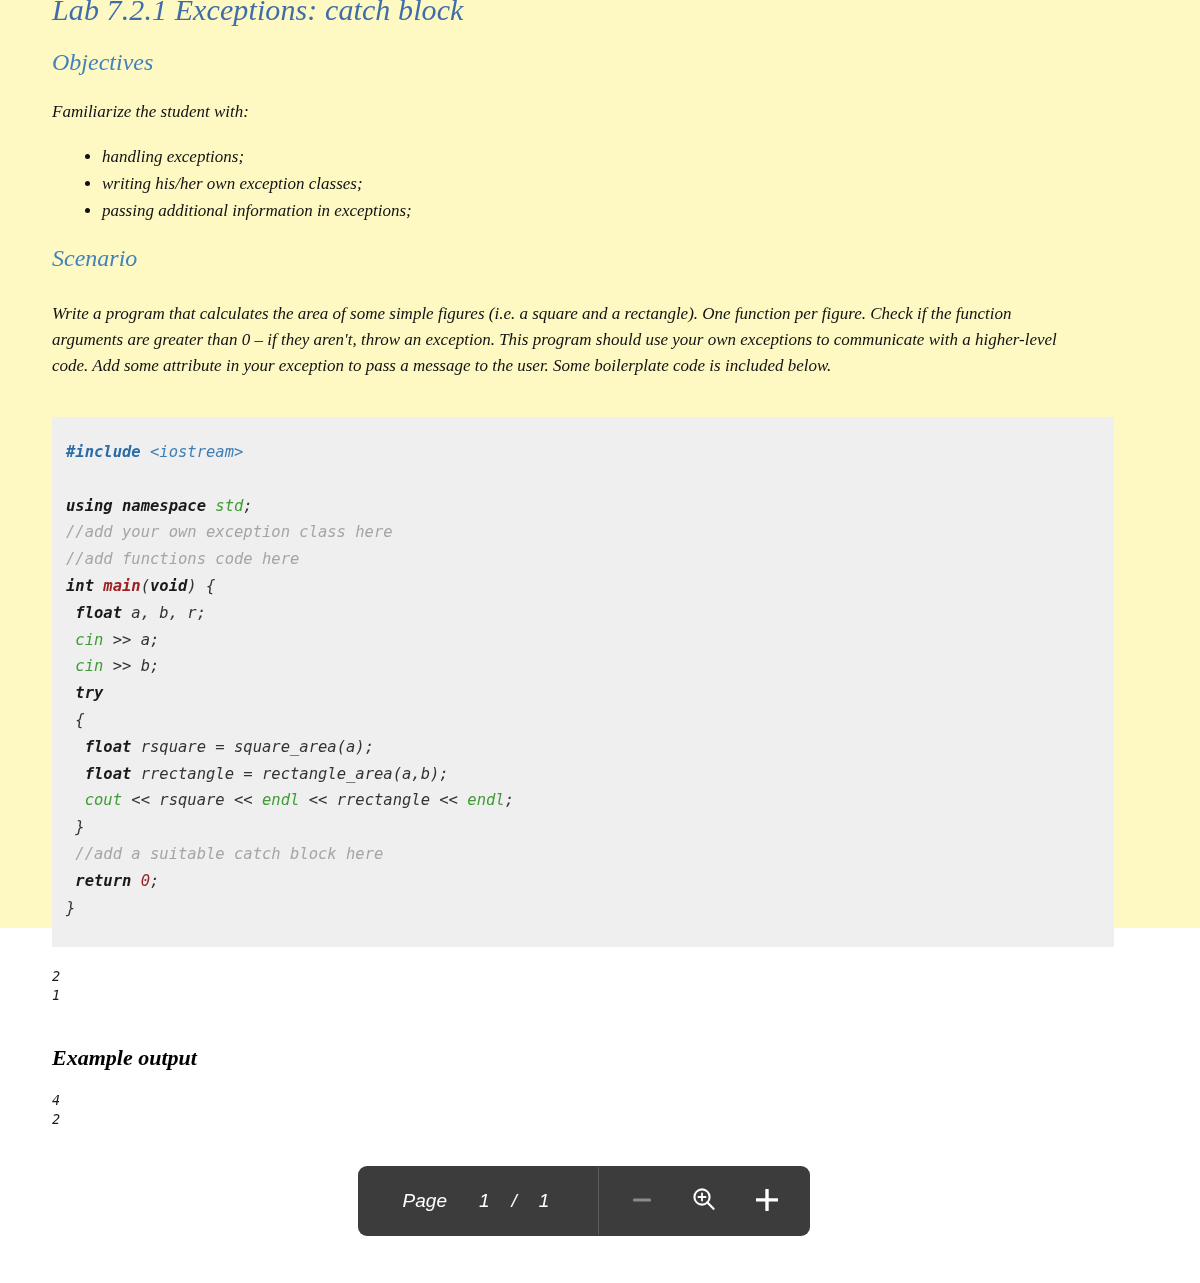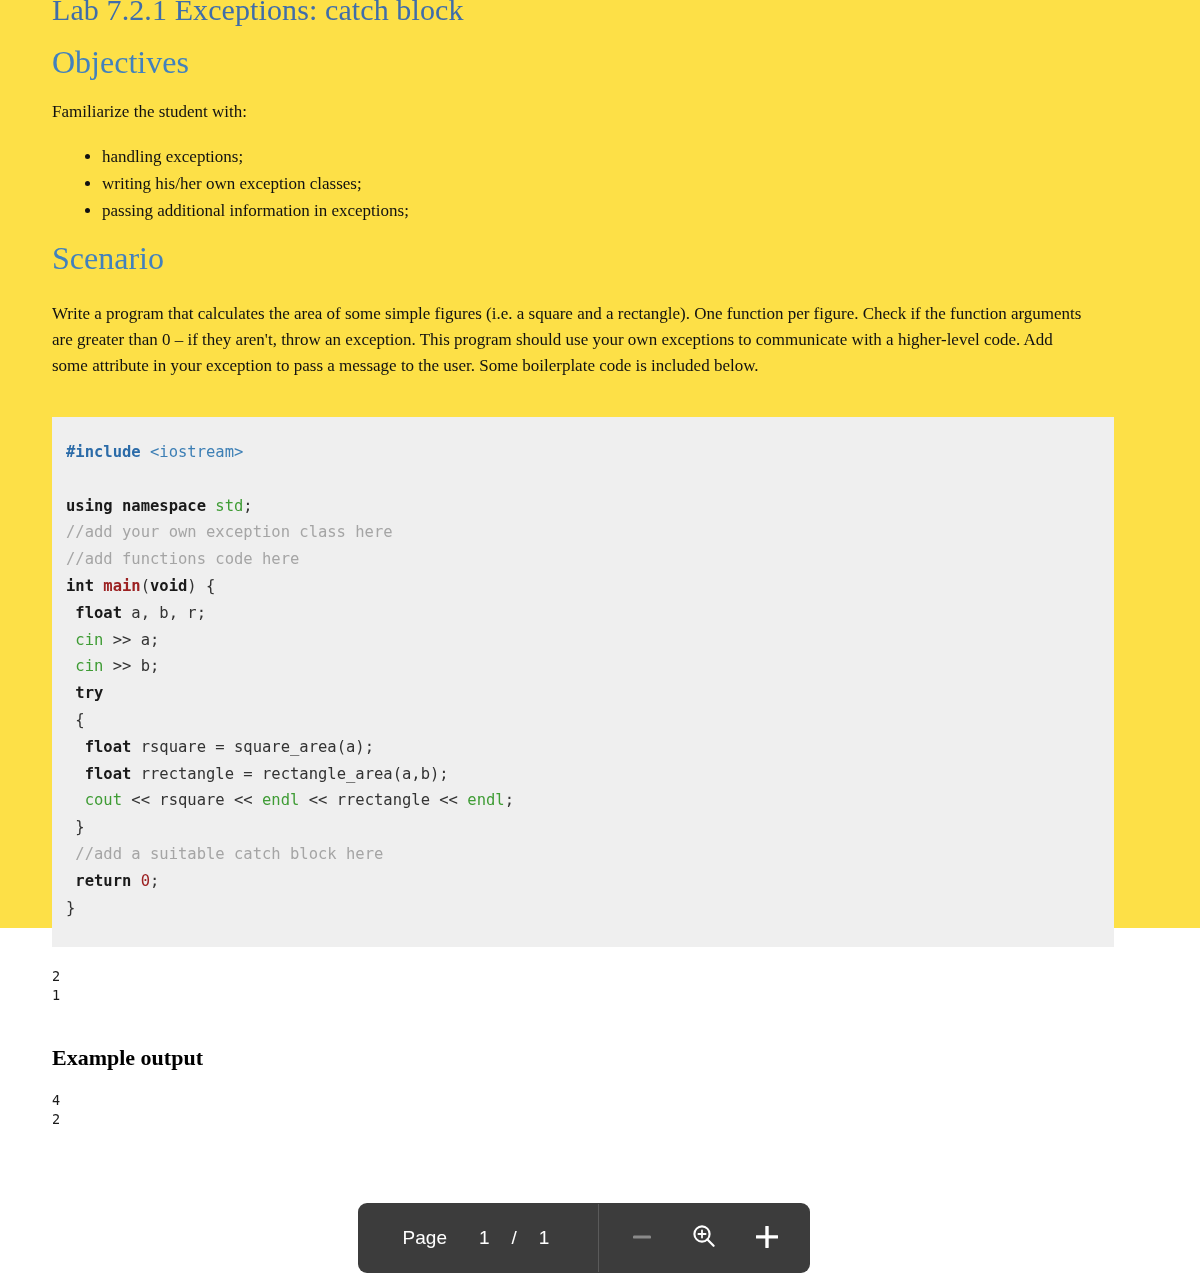--- a/index.html
+++ b/index.html
@@ -14,21 +14,22 @@
     overflow: hidden;
     font-family: "Liberation Serif", "DejaVu Serif", serif;
     color: #000000;
   }
 
   .page {
     position: absolute;
     left: 0; top: 0;
     width: 1200px;
     height: 928px;
-    background: #fde047;
+    background: #fef9c3;
+    font-style: italic;
   }
 
   .content {
     position: absolute;
     left: 52px;
     top: -8px;
     width: 1062px;
   }
 
   .doc-title {
@@ -37,21 +38,21 @@
     font-weight: 400;
     color: #3f6daa;
     margin: 0;
     padding: 0;
     line-height: 36px;
     letter-spacing: 0.1px;
   }
 
   .h2 {
     font-family: "Liberation Serif", "DejaVu Serif", serif;
-    font-size: 32px;
+    font-size: 24px;
     font-weight: 400;
     color: #4281bd;
     margin: 19px 0 0 0;
     line-height: 30px;
   }
 
   .para {
     font-size: 17px;
     line-height: 25px;
     margin: 22px 0 0 0;
@@ -119,21 +120,21 @@
     line-height: 19px;
     color: #1a1a1a;
     margin: 20px 0 0 0;
     white-space: pre;
   }
 
   
   .pdf-toolbar {
     position: absolute;
     left: 358px;
-    top: 1203px;
+    top: 1166px;
     width: 452px;
     height: 70px;
     background: #3c3c3c;
     border-radius: 9px;
     display: flex;
     align-items: center;
     box-sizing: border-box;
   }
   .tb-section {
     display: flex;

